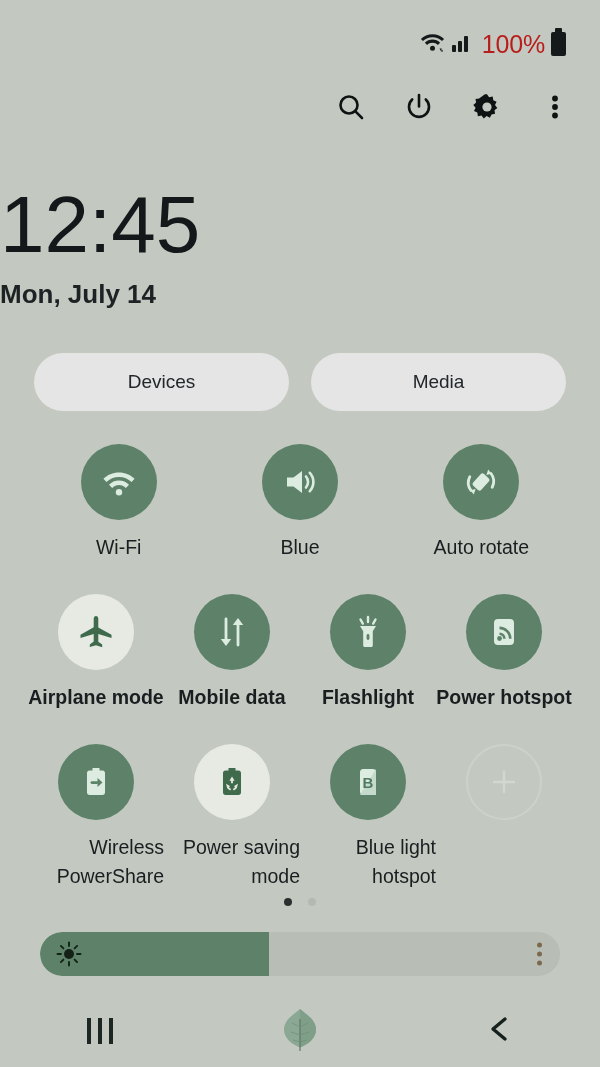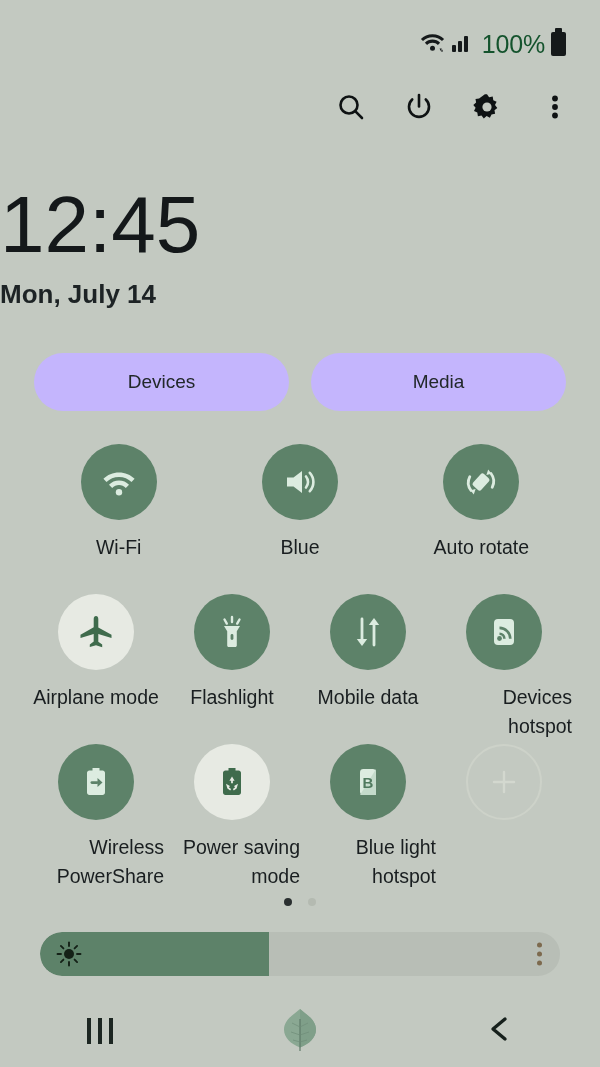--- a/index.html
+++ b/index.html
@@ -32,21 +32,21 @@
     padding-right: 34px;
     box-sizing: border-box;
   }
   .status-group {
     display: flex;
     align-items: center;
     gap: 5px;
   }
   .status-battery-text {
     font-size: 25px;
-    color: #14532d;
+    color: #b91c1c;
     letter-spacing: -0.2px;
     margin-left: 4px;
   }
   .battery-glyph {
     width: 15px;
     height: 24px;
     background: #15191a;
     border-radius: 2px;
     position: relative;
     margin-left: 1px;
@@ -106,42 +106,42 @@
     top: 353px;
     left: 34px;
     right: 34px;
     display: flex;
     gap: 22px;
   }
   .pill {
     flex: 1;
     height: 58px;
     border-radius: 29px;
-    background: #c4b5fd;
+    background: #e5e5e5;
     display: flex;
     align-items: center;
     justify-content: center;
     font-size: 19px;
     color: #22282a;
     cursor: pointer;
     text-align: center;
   }
 
   
   .toggle-grid {
     position: absolute;
     top: 444px;
     left: 28px;
     right: 28px;
   }
   .toggle-row {
     display: flex;
   }
   .toggle-row.r1 { height: 150px; }
-  .toggle-row.r2 { height: 150px; }
+  .toggle-row.r2 { height: 150px; font-weight: bold; }
   .toggle-row.r3 { height: 150px; }
   .toggle-cell {
     flex: 1;
     display: flex;
     flex-direction: column;
     align-items: center;
     cursor: pointer;
   }
   .toggle-circle {
     width: 76px;
@@ -378,58 +378,58 @@
           <svg width="42" height="42" viewBox="0 0 42 42">
             <path fill="#3f6b4c" d="M21 5c1.4 0 2.3 1.3 2.3 3.1v8.3l13.2 7.4v3.3l-13.2-4v7.6l3.9 2.9v2.6L21 34.2l-6.2 1.9v-2.6l3.9-2.9v-7.6l-13.2 4v-3.3l13.2-7.4V8.1C18.7 6.3 19.6 5 21 5z"></path>
           </svg>
         </div>
         <div class="toggle-label">Airplane mode</div>
       </div>
 
       <div class="toggle-cell">
         <div class="toggle-circle on">
           <svg width="44" height="44" viewBox="0 0 44 44">
+            <g stroke="#dcece0" stroke-width="2.8" stroke-linecap="round" fill="none">
+              <line x1="16" y1="9" x2="16" y2="32"></line>
+              <line x1="28" y1="35" x2="28" y2="12"></line>
+            </g>
+            <path fill="#dcece0" d="M16 36l-5.2-7h10.4z"></path>
+            <path fill="#dcece0" d="M28 8l5.2 7H22.8z"></path>
+          </svg>
+        </div>
+        <div class="toggle-label">Mobile data</div>
+      </div>
+
+      <div class="toggle-cell">
+        <div class="toggle-circle on">
+          <svg width="44" height="44" viewBox="0 0 44 44">
             <g stroke="#dcece0" stroke-width="2.4" stroke-linecap="round">
               <line x1="22" y1="7" x2="22" y2="12"></line>
               <line x1="14.5" y1="9.5" x2="16.8" y2="13.6"></line>
               <line x1="29.5" y1="9.5" x2="27.2" y2="13.6"></line>
             </g>
             <path fill="#dcece0" d="M14 16h16l-3.2 5.2v14.3c0 .9-.7 1.5-1.5 1.5h-6.6c-.9 0-1.5-.7-1.5-1.5V21.2z"></path>
             <rect x="20.6" y="24" width="2.8" height="6" rx="1.4" fill="#5d8269"></rect>
           </svg>
         </div>
         <div class="toggle-label">Flashlight</div>
-      </div>
-
-      <div class="toggle-cell">
-        <div class="toggle-circle on">
-          <svg width="44" height="44" viewBox="0 0 44 44">
-            <g stroke="#dcece0" stroke-width="2.8" stroke-linecap="round" fill="none">
-              <line x1="16" y1="9" x2="16" y2="32"></line>
-              <line x1="28" y1="35" x2="28" y2="12"></line>
-            </g>
-            <path fill="#dcece0" d="M16 36l-5.2-7h10.4z"></path>
-            <path fill="#dcece0" d="M28 8l5.2 7H22.8z"></path>
-          </svg>
-        </div>
-        <div class="toggle-label">Mobile data</div>
       </div>
 
       <div class="toggle-cell">
         <div class="toggle-circle on">
           <svg width="44" height="44" viewBox="0 0 44 44">
             <rect x="12" y="9" width="20" height="26" rx="4" fill="#dcece0"></rect>
             <g fill="#5d8269">
               <circle cx="17.5" cy="28.5" r="2.4"></circle>
               <path d="M17.5 22.5a6.2 6.2 0 0 1 6.2 6.2h-2.6a3.6 3.6 0 0 0-3.6-3.6z"></path>
               <path d="M17.5 16.6a12.1 12.1 0 0 1 12.1 12.1H27a9.5 9.5 0 0 0-9.5-9.5z"></path>
             </g>
           </svg>
         </div>
-        <div class="toggle-label">Devices hotspot</div>
+        <div class="toggle-label">Power hotspot</div>
       </div>
     </div>
 
     <div class="toggle-row r3">
       <div class="toggle-cell">
         <div class="toggle-circle on">
           <svg width="42" height="42" viewBox="0 0 42 42">
             <path fill="#dcece0" d="M17.5 7h7v2.4h3.1c1.3 0 2.4 1.1 2.4 2.4v19.8c0 1.3-1.1 2.4-2.4 2.4H14.4c-1.3 0-2.4-1.1-2.4-2.4V11.8c0-1.3 1.1-2.4 2.4-2.4h3.1z"></path>
             <g fill="#5d8269">
               <rect x="15.5" y="20.2" width="8" height="2.8" rx="1.4"></rect>

